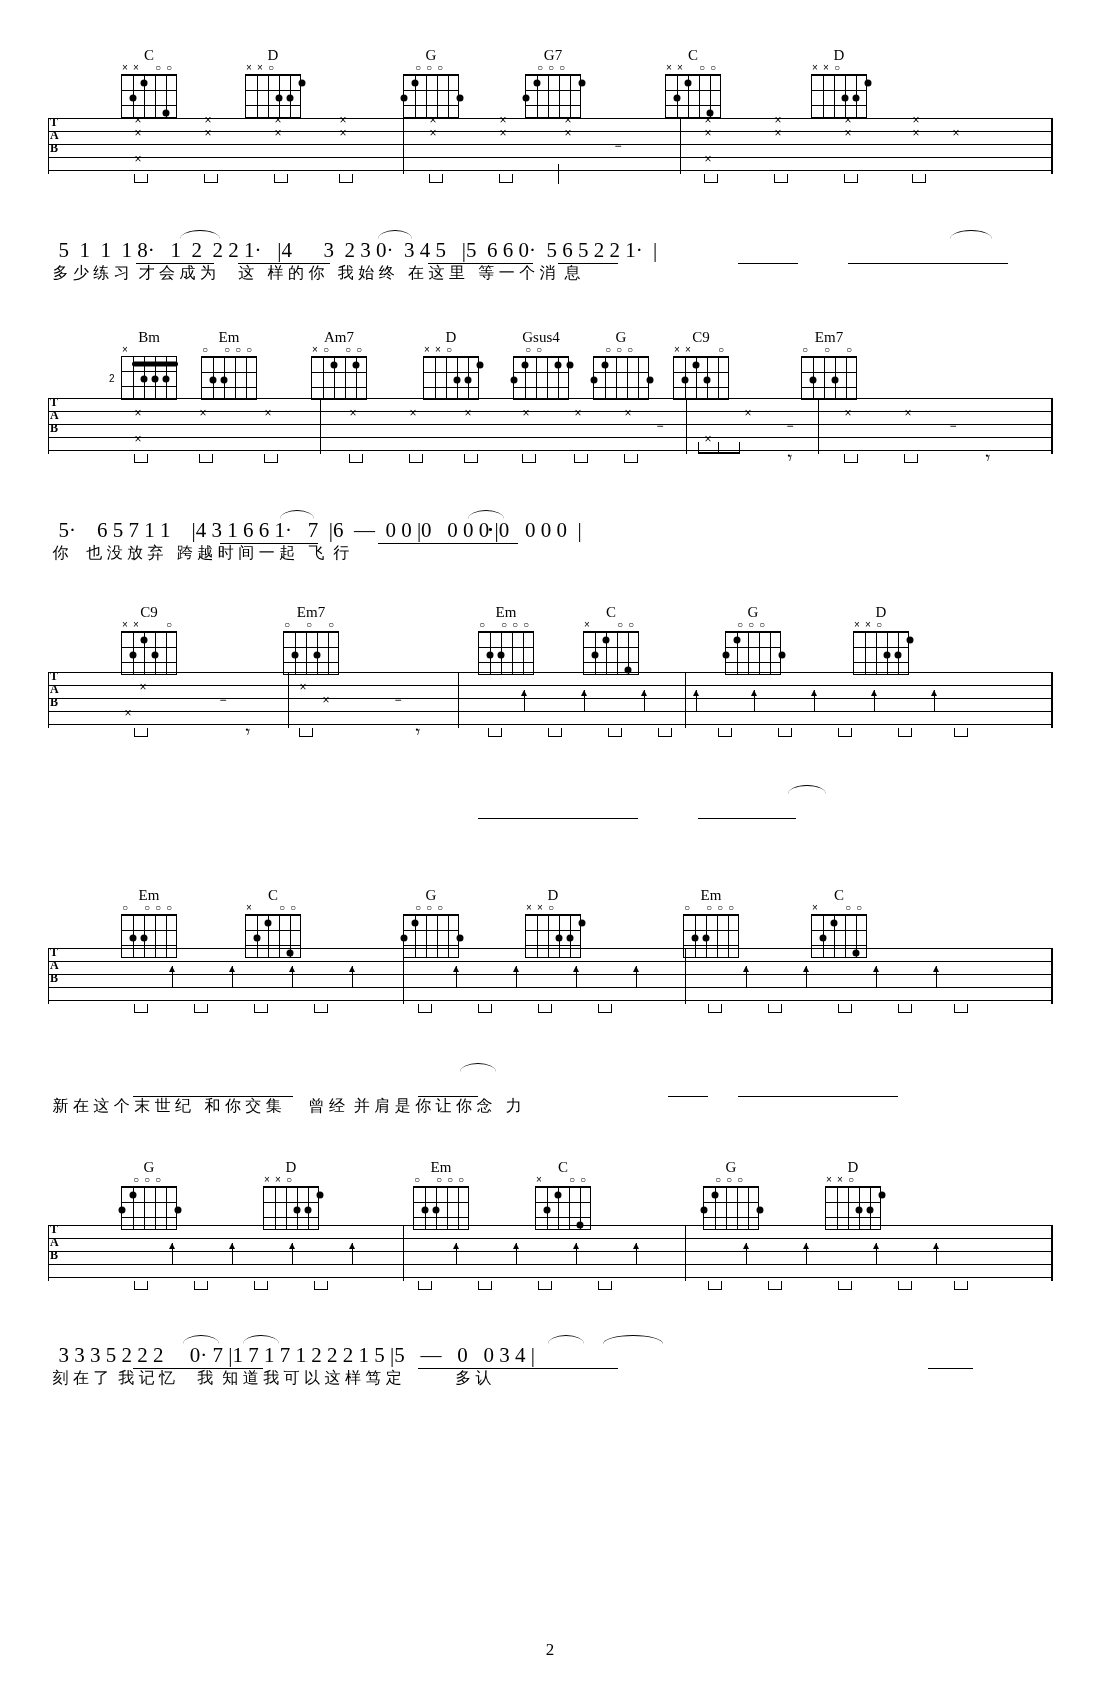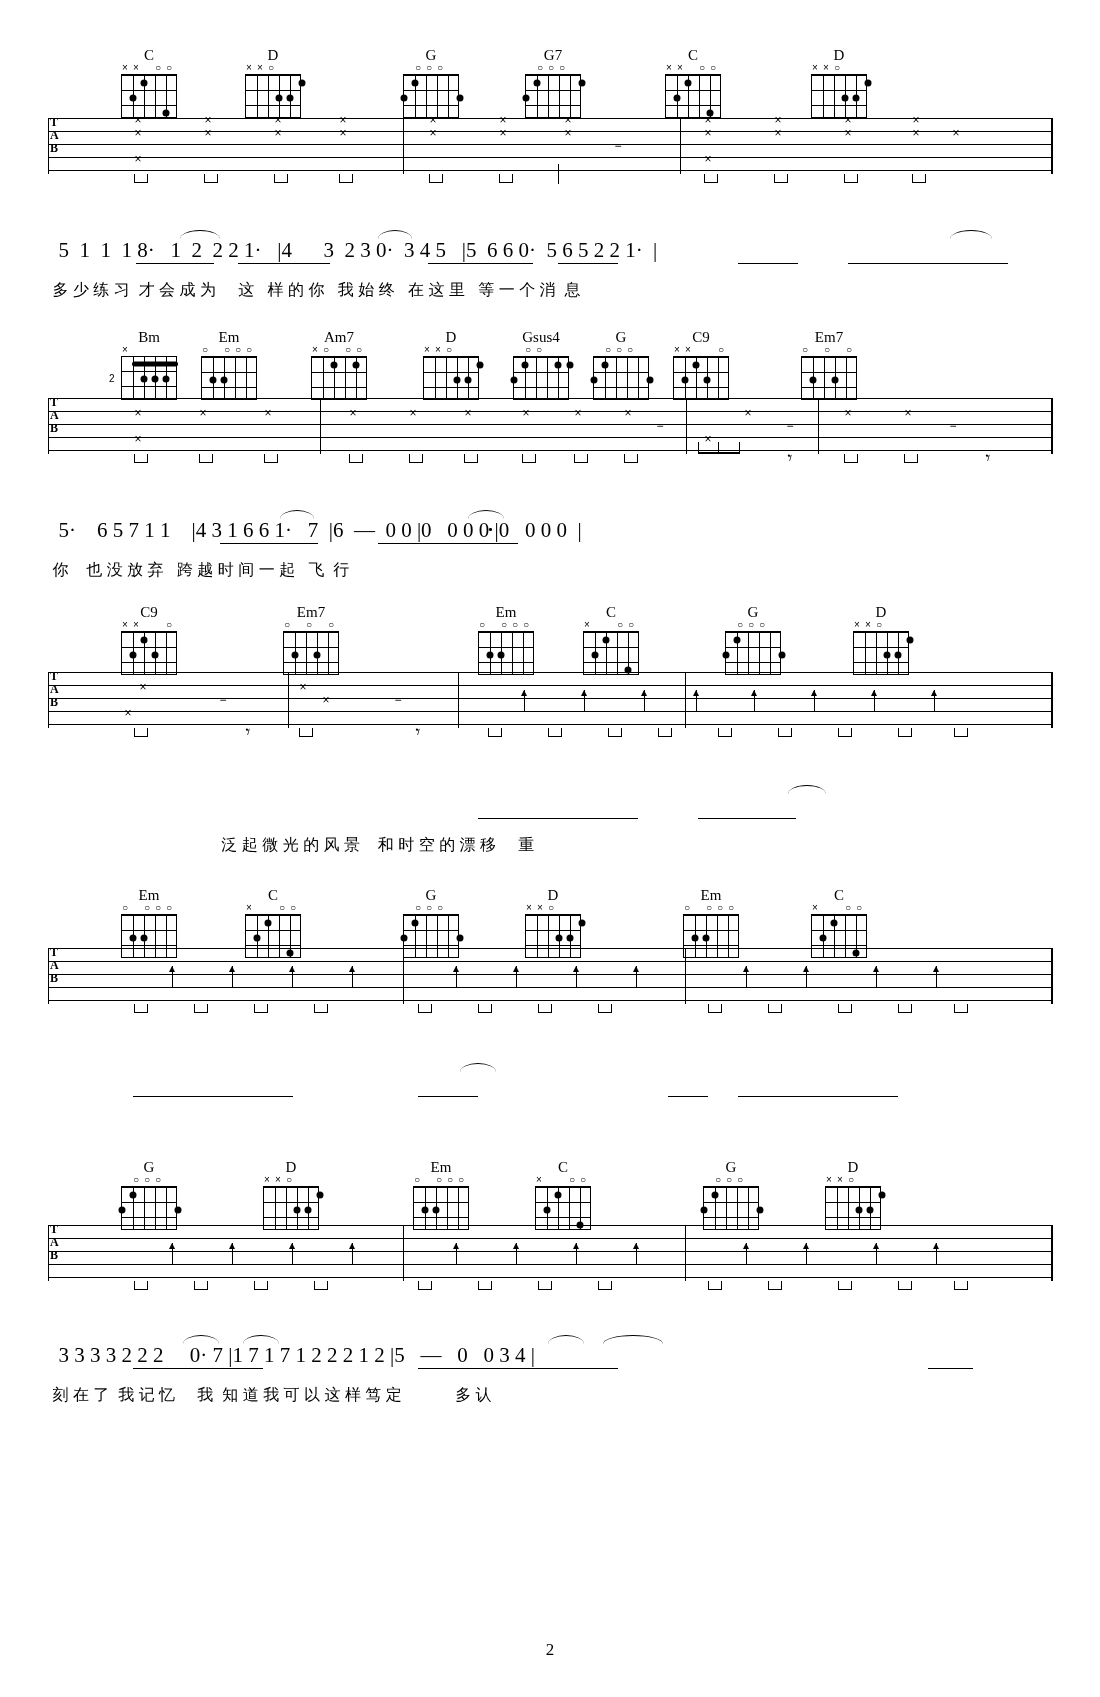--- a/index.html
+++ b/index.html
@@ -185,21 +185,21 @@
     line-height: 21px;
     top: 0;
     transform: translateX(-50%);
     white-space: nowrap;
   }
   .jp .lyr {
     position: absolute;
     font-family: "Liberation Sans", sans-serif;
     font-size: 16px;
     line-height: 17px;
-    top: 41px;
+    top: 24px;
     transform: translateX(-50%);
     white-space: nowrap;
   }
   .jp .ul {
     position: absolute;
     height: 1px;
     background: #000;
     top: 23px;
   }
   .jp .slur {
@@ -805,21 +805,20 @@
         <div class="darrow" style="left:850px; top:0;"></div>
         <div class="uarrow" style="left:886px; top:-38px;"></div>
         <div class="darrow" style="left:906px; top:0;"></div>
       </div>
     </div>
 
     <div class="jp" style="top:795px;">
       <div class="ul" style="left:430px; width:160px;"></div>
       <div class="ul" style="left:650px; width:98px;"></div>
       <div class="slur" style="left:740px; width:38px;"></div>
-      <div class="lyr" style="left:0; transform:none; white-space:pre;">                                       泛 起 微 光 的 风 景    和 时 空 的 漂 移     重</div>
     </div>
   </div>
 
   <div>
     <div class="chord" style="left:118px; top:888px;">
       <div class="cname">Em</div>
       <div class="marks">
           <span style="left:4px;">○</span>
           <span style="left:26px;">○</span>
           <span style="left:37px;">○</span>
@@ -977,20 +976,21 @@
         <div class="darrow" style="left:906px; top:0;"></div>
       </div>
     </div>
 
     <div class="jp" style="top:1073px;">
       <div class="ul" style="left:85px; width:160px;"></div>
       <div class="ul" style="left:370px; width:60px;"></div>
       <div class="ul" style="left:620px; width:40px;"></div>
       <div class="ul" style="left:690px; width:160px;"></div>
       <div class="slur" style="left:412px; width:36px;"></div>
+      <div class="lyr" style="left:0; transform:none; white-space:pre;"> 新 在 这 个 末 世 纪   和 你 交 集      曾 经  并 肩 是 你 让 你 念   力</div>
     </div>
   </div>
 
   <div>
     <div class="chord" style="left:118px; top:1160px;">
       <div class="cname">G</div>
       <div class="marks">
           <span style="left:15px;">○</span>
           <span style="left:26px;">○</span>
           <span style="left:37px;">○</span>
@@ -1143,21 +1143,21 @@
         <div class="uarrow" style="left:758px; top:-38px;"></div>
         <div class="darrow" style="left:790px; top:0;"></div>
         <div class="uarrow" style="left:828px; top:-38px;"></div>
         <div class="darrow" style="left:850px; top:0;"></div>
         <div class="uarrow" style="left:888px; top:-38px;"></div>
         <div class="darrow" style="left:906px; top:0;"></div>
       </div>
     </div>
 
     <div class="jp" style="top:1345px;">
-      <div class="num" style="left:0; transform:none; white-space:pre;">  3 3 3 3 2 2 2     0· 7 |1 7 1 7 1 2 2 2 1 2 |5   —   0   0 3 4 |</div>
+      <div class="num" style="left:0; transform:none; white-space:pre;">  3 3 3 5 2 2 2     0· 7 |1 7 1 7 1 2 2 2 1 5 |5   —   0   0 3 4 |</div>
       <div class="ul" style="left:85px; width:130px;"></div>
       <div class="ul" style="left:370px; width:200px;"></div>
       <div class="ul" style="left:880px; width:45px;"></div>
       <div class="slur" style="left:135px; width:36px;"></div>
       <div class="slur" style="left:195px; width:36px;"></div>
       <div class="slur" style="left:500px; width:36px;"></div>
       <div class="slur" style="left:555px; width:60px;"></div>
       <div class="lyr" style="left:0; transform:none; white-space:pre;"> 刻 在 了  我 记 忆     我  知 道 我 可 以 这 样 笃 定            多 认</div>
     </div>
   </div>

